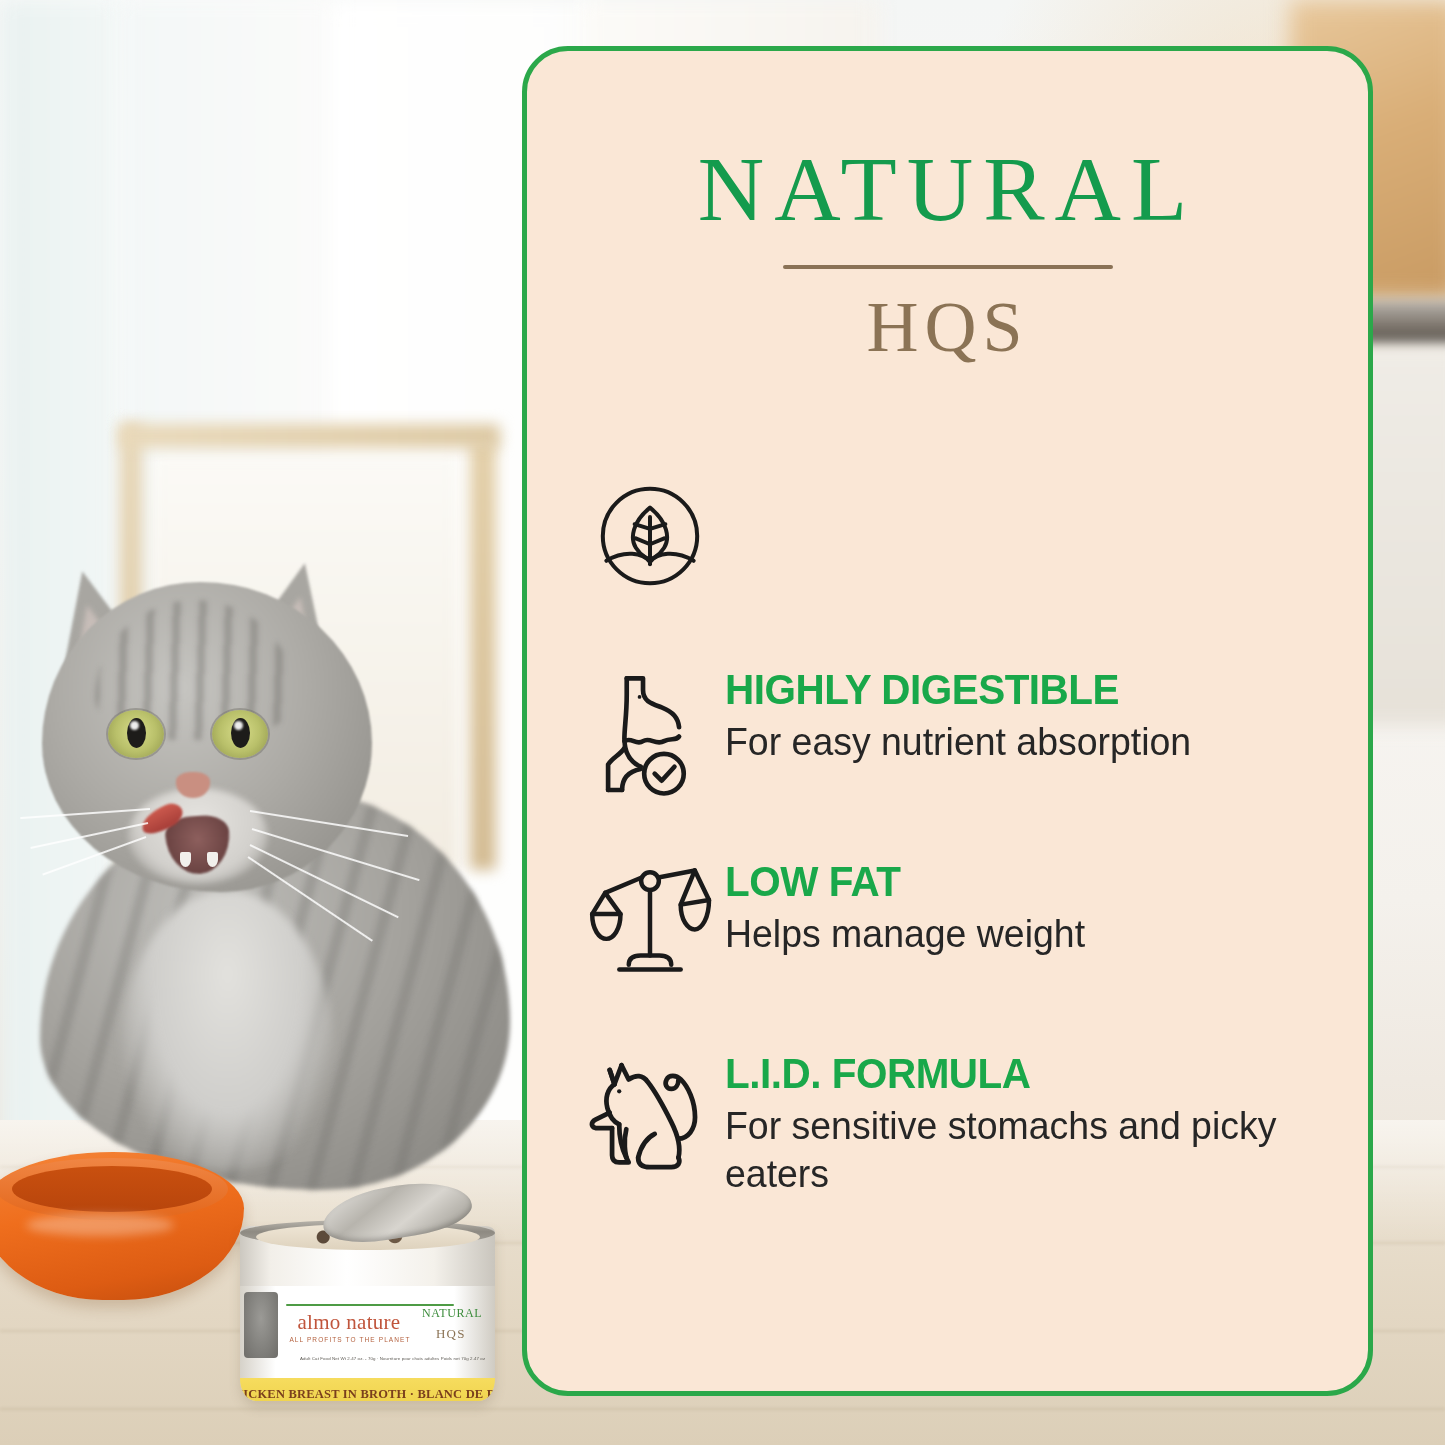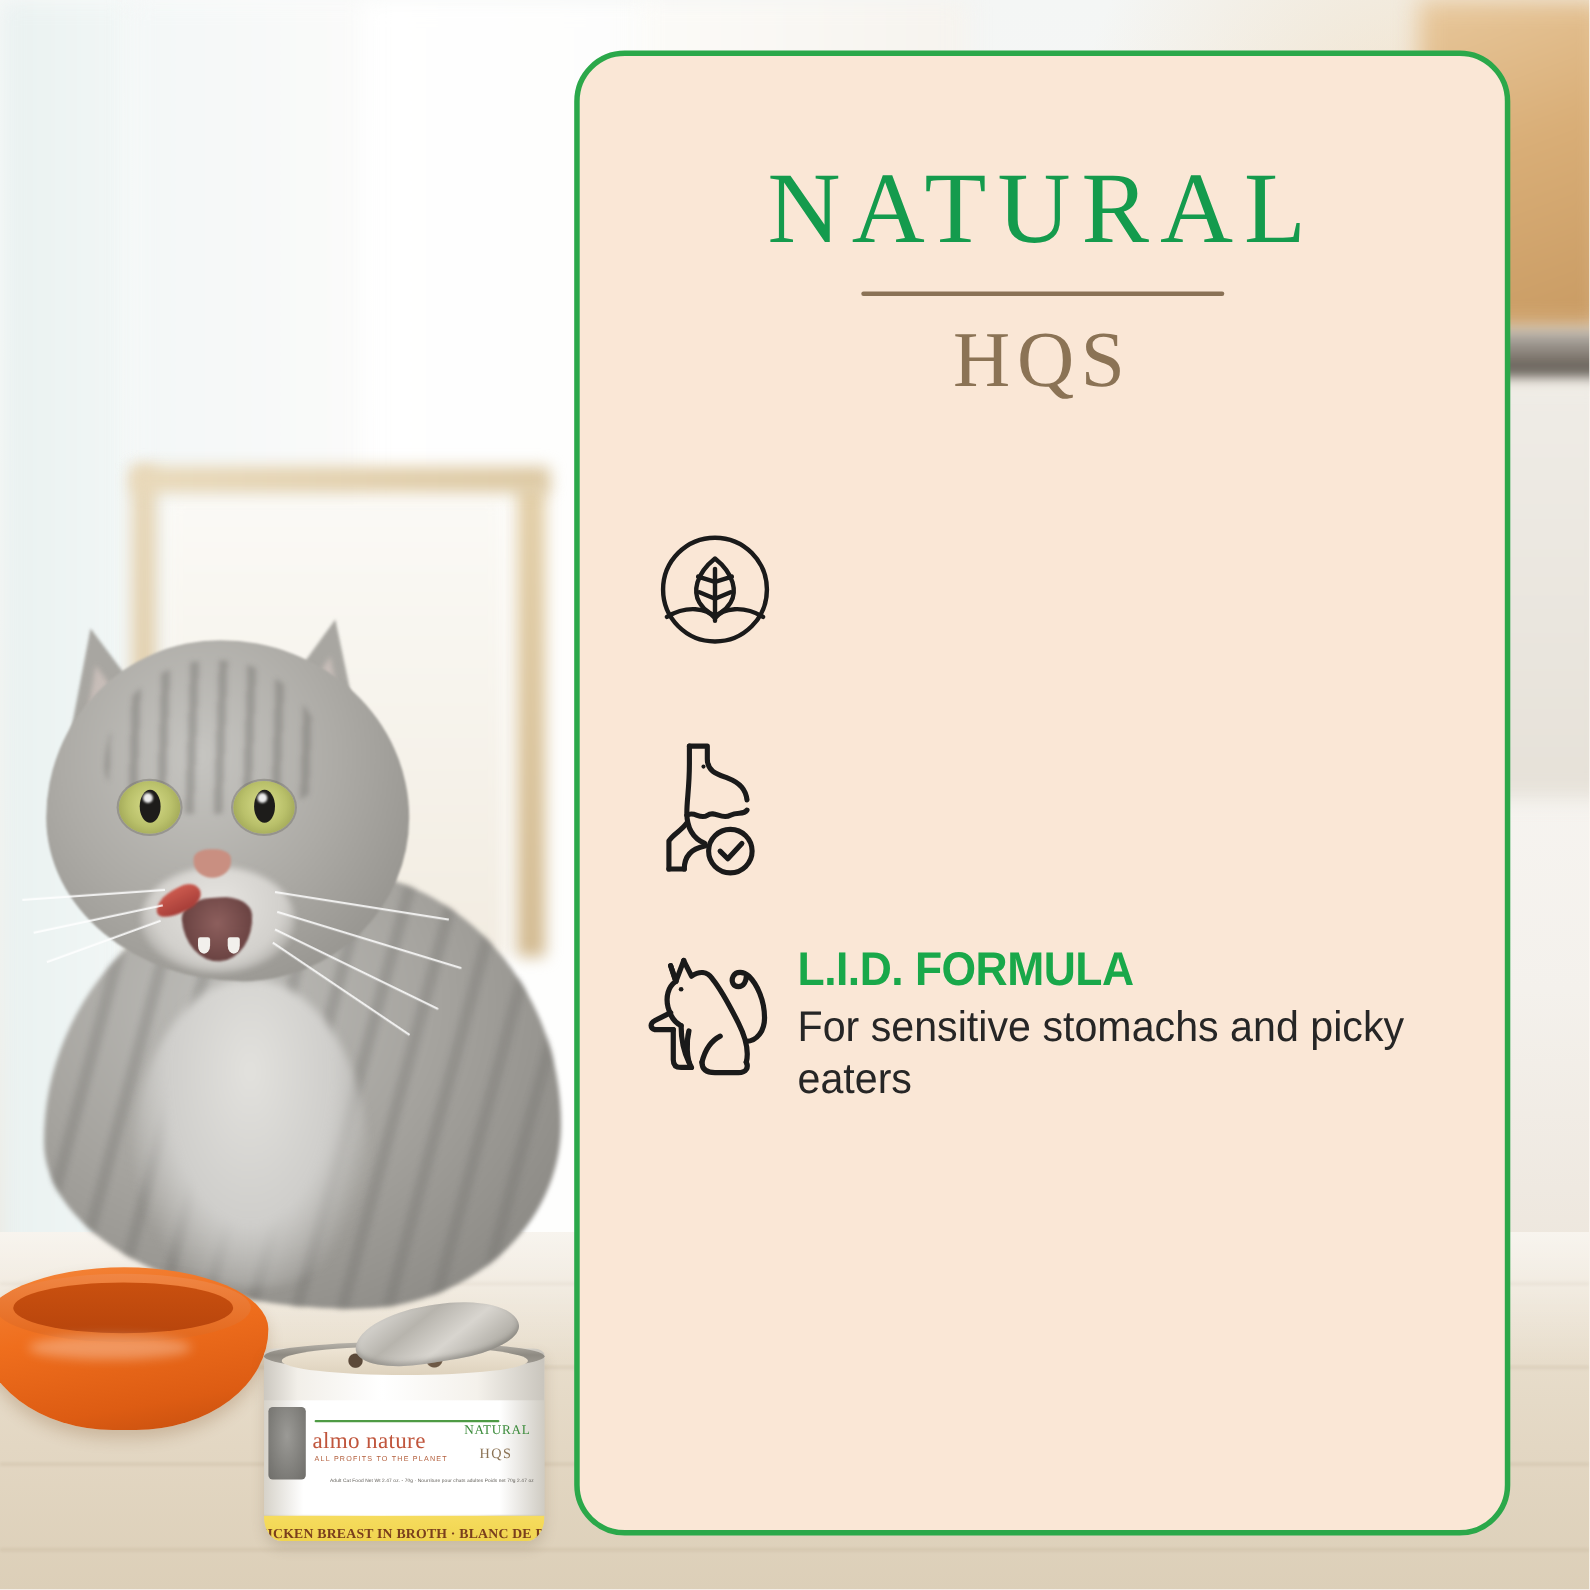--- a/index.html
+++ b/index.html
@@ -266,22 +266,23 @@
       linear-gradient(180deg,#efe6d6,#ded2bd);
   }
   .can-lid {
     position: absolute; left: 82px; top: 0px; width: 150px; height: 52px;
     border-radius: 48% 48% 40% 40% / 58% 58% 42% 42%;
     background: linear-gradient(150deg,#e7e5e1 0%,#b7b4ad 35%,#d8d5cf 60%,#9b9890 100%);
     transform: rotate(-9deg);
     box-shadow: inset 0 -3px 5px rgba(90,88,82,0.4);
   }
   .can-label {
-    position: absolute; left: 0; top: 47px; width: 255px; height: 104px;
+    position: absolute; left: 0; top: 60px; width: 255px; height: 104px;
     background: linear-gradient(90deg,#d6d2c9 0%,#ffffff 14%,#ffffff 84%,#cfcbc2 100%);
+    text-align: center;
   }
   .label-catpic {
     position: absolute; left: 4px; top: 6px; width: 34px; height: 66px;
     background: radial-gradient(ellipse at 50% 40%, #9b9a96, #6e6d69);
     border-radius: 4px;
   }
   .label-brand {
     position: absolute; left: 44px; top: 26px; width: 130px;
     font-size: 21px; font-weight: 400; color: #c0553c;
     font-family: "Liberation Serif", serif;
@@ -522,22 +523,46 @@
             <path d="M30 8 L30 22 C30 40 28 50 28 60 C28 72 33 80 42 84"></path>
             <path d="M28 62 C34 58 38 66 44 62 C50 58 55 66 62 62 C68 59 72 62 75 58"></path>
             <path d="M28 68 C24 74 18 76 14 82 L14 104"></path>
             <path d="M14 104 L26 104"></path>
             <path d="M26 104 C26 94 32 88 42 86"></path>
             <circle cx="41" cy="24" r="1.6" fill="#1a1a1a" stroke="none"></circle>
             <circle cx="62" cy="90" r="17"></circle>
             <path d="M54 90 L60 96 L71 84"></path>
           </svg>
         </div>
+        <div class="feature-text">
+          <div class="feature-title">HIGHLY DIGESTIBLE</div>
+          <div class="feature-desc">For easy nutrient absorption</div>
+        </div>
       </div>
 
+      <div class="feature">
+        <div class="feature-icon">
+          <svg width="124" height="118" viewBox="0 0 104 100" fill="none" stroke="#1a1a1a" stroke-width="3.8" stroke-linecap="round" stroke-linejoin="round">
+            <circle cx="52" cy="17" r="7.5"></circle>
+            <path d="M45 14 L14 27"></path>
+            <path d="M59 14 L90 8"></path>
+            <path d="M52 25 L52 80"></path>
+            <path d="M34 88 C34 82 38 80 44 80 L60 80 C66 80 70 82 70 88"></path>
+            <path d="M26 92 L78 92"></path>
+            <path d="M3 45 L14 27 L27 45"></path>
+            <path d="M3 45 C3 58 9 66 15 66 C21 66 27 58 27 45 Z"></path>
+            <path d="M78 37 L90 8 L102 33"></path>
+            <path d="M78 37 C78 50 84 58 90 58 C96 58 102 48 102 33 Z"></path>
+          </svg>
+        </div>
+        <div class="feature-text">
+          <div class="feature-title">LOW FAT</div>
+          <div class="feature-desc">Helps manage weight</div>
+        </div>
+      </div>
 
       <div class="feature">
         <div class="feature-icon">
           <svg width="128" height="124" viewBox="0 0 108 104" fill="none" stroke="#1a1a1a" stroke-width="4" stroke-linecap="round" stroke-linejoin="round">
             <path d="M30 10 L36 22 C42 18 48 18 52 24 C60 34 66 46 72 58
                      C78 70 80 80 78 88"></path>
             <path d="M20 14 L24 26 C18 30 16 38 18 46 C20 54 24 58 28 60"></path>
             <path d="M30 10 L24 26"></path>
             <path d="M20 14 L24 26"></path>
             <circle cx="28" cy="32" r="1.8" fill="#1a1a1a" stroke="none"></circle>

